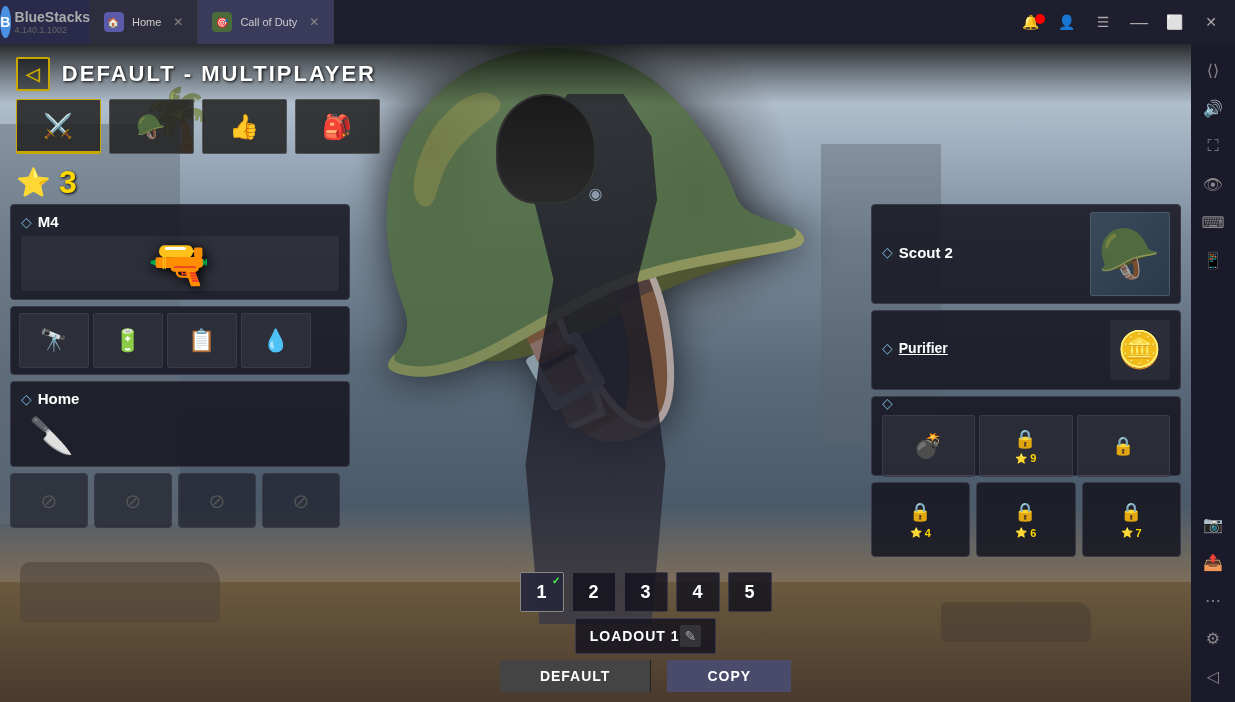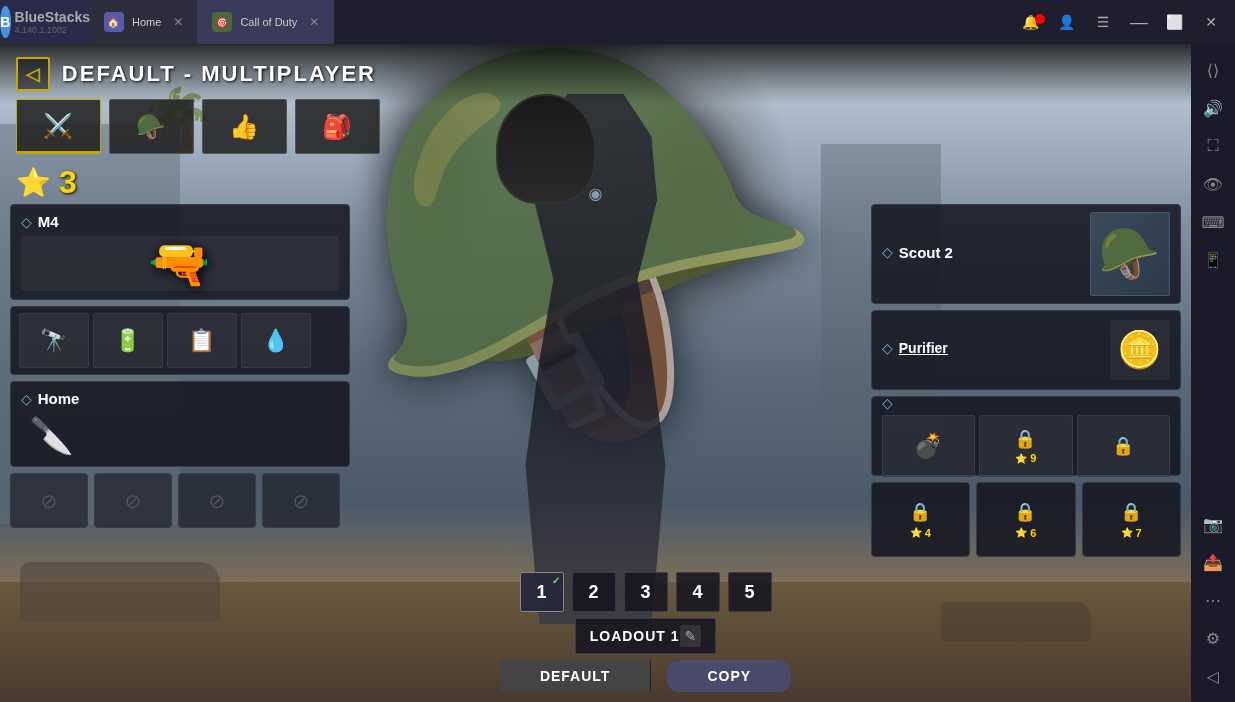--- a/index.html
+++ b/index.html
@@ -216,21 +216,21 @@
     }
     .loadout-name-text { color: white; font-size: 14px; font-weight: bold; letter-spacing: 1px; }
     .edit-icon { color: #aaa; font-size: 14px; cursor: pointer; background: rgba(255,255,255,0.1); padding: 3px 5px; border-radius: 2px; }
 
     .loadout-action-btns { display: flex; gap: 16px; }
     .action-btn {
       padding: 8px 40px; font-size: 14px; font-weight: bold; letter-spacing: 1px;
       cursor: pointer; border: none; color: white;
     }
     .btn-default { background: #444; border-right: 1px solid #222; }
-    .btn-copy { background: #4a4a6a; border-radius: 12px; }
+    .btn-copy { background: #4a4a6a; }
 
     
     .right-sidebar {
       width: 44px; background: #1a1a2a; display: flex; flex-direction: column; align-items: center;
       padding: 8px 0; gap: 2px; flex-shrink: 0;
     }
     .sidebar-btn {
       width: 36px; height: 36px; display: flex; align-items: center; justify-content: center;
       color: #888; font-size: 16px; cursor: pointer; border-radius: 4px;
     }

